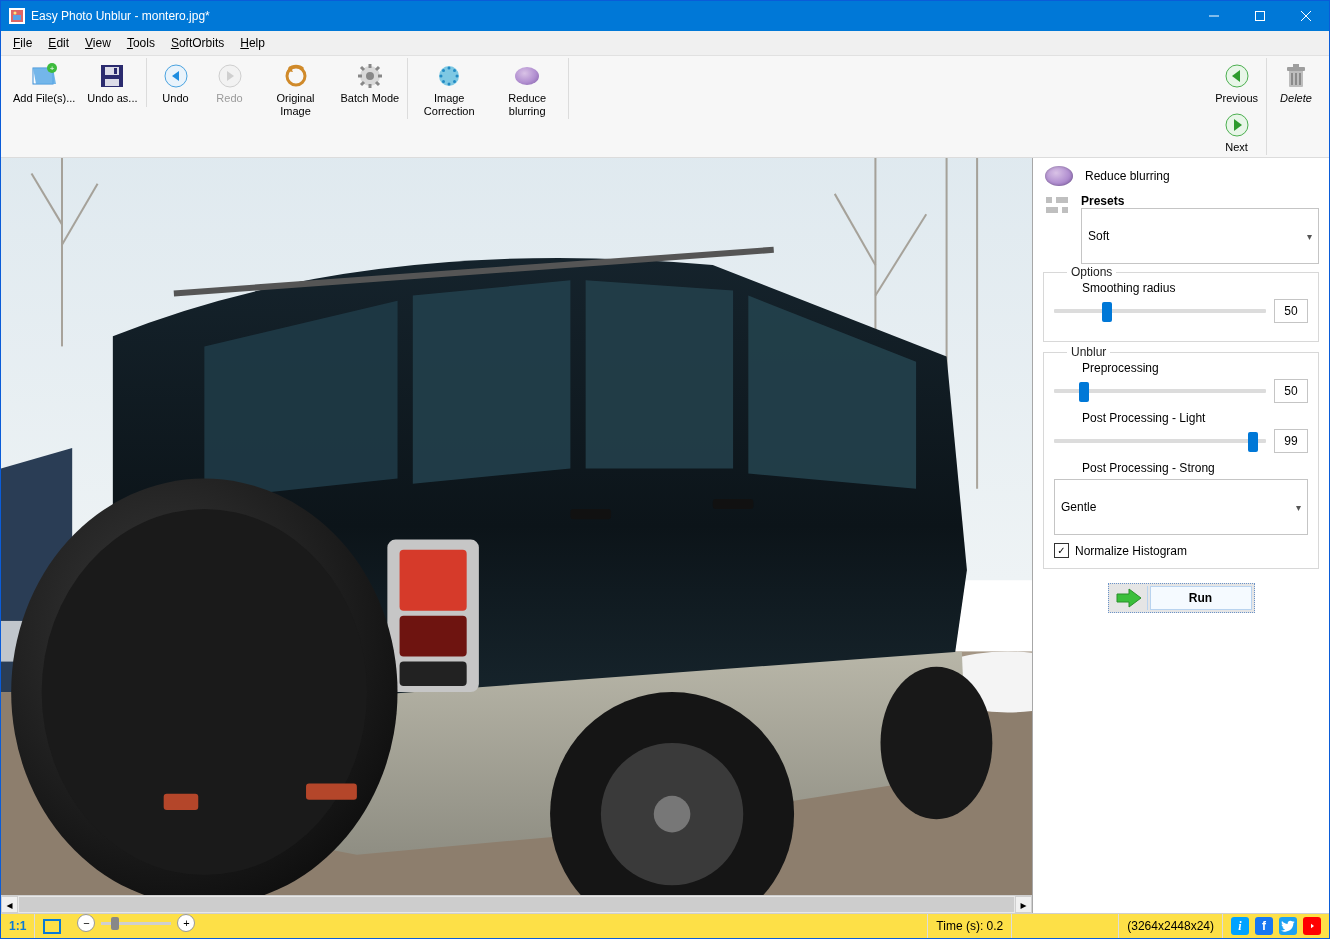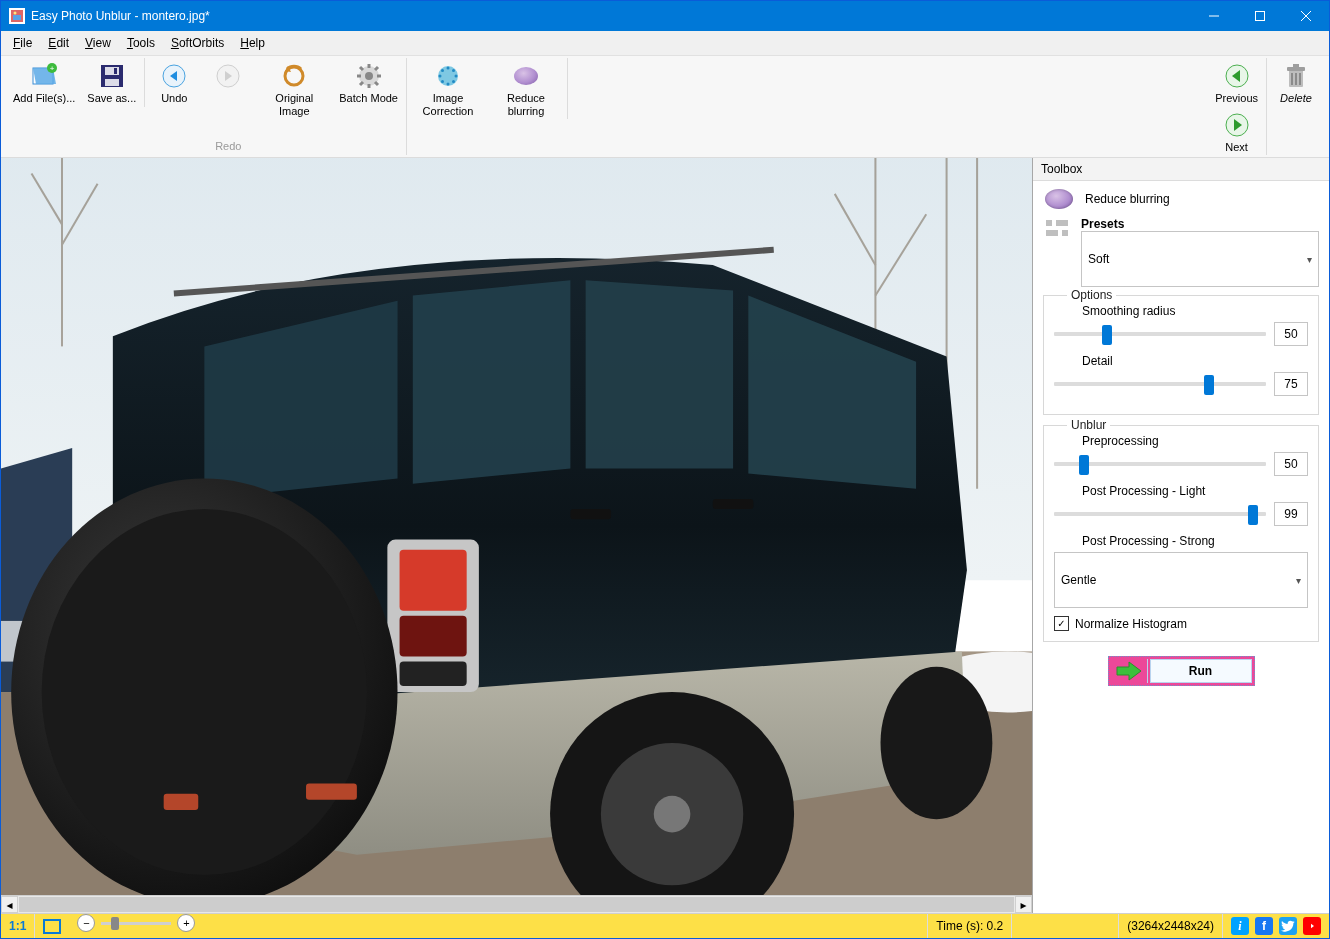--- a/index.html
+++ b/index.html
@@ -19,21 +19,21 @@
   .menu-item { padding: 2px 8px; }
   .menu-item .ul { text-decoration: underline; }
   
   .toolbar { display: flex; align-items: flex-start; background: #f7f7f7; border-bottom: 1px solid #dcdcdc; padding: 2px 4px; }
   .tool-group { display: flex; border-right: 1px solid #dcdcdc; padding: 0 2px; }
   .tool-group:last-child { border-right: none; }
   .tool-btn { display: flex; flex-direction: column; align-items: center; justify-content: flex-start;
     padding: 4px 6px 2px 6px; min-width: 42px; max-width: 66px; text-align: center; line-height: 1.15; }
   .tool-btn .ticon { width: 28px; height: 28px; margin-bottom: 2px; display: flex; align-items: center; justify-content: center; }
   .tool-btn .tlabel { font-size: 11px; }
-  .tool-btn.disabled { color: #9a9a9a; gap: 48px; }
+  .tool-btn.disabled { color: #9a9a9a; }
   .toolbar-spacer { flex: 1; }
   
   .work-area { flex: 1; display: flex; min-height: 0; }
   .canvas-pane { flex: 1; display: flex; flex-direction: column; min-width: 0; border-right: 1px solid #a7a7a7; }
   .canvas-host { flex: 1; position: relative; background: #fff; overflow: hidden; }
   .canvas-img { width: 100%; height: 100%; display: block; }
   .hscroll { height: 17px; background: #f0f0f0; border-top: 1px solid #cfcfcf; display: flex; align-items: center; }
   .hscroll .arrow { width: 17px; height: 17px; display:flex; align-items:center; justify-content:center; background:#f0f0f0; border:1px solid #cfcfcf; box-sizing:border-box; }
   .hscroll .track { flex:1; height:17px; background:#e8e8e8; position:relative; }
   .hscroll .thumb { position:absolute; top:1px; bottom:1px; left:1px; right:1px; background:#cdcdcd; }
@@ -54,21 +54,21 @@
   .fieldset .legend { position:absolute; top:-8px; left:23px; background:#fff; padding:0 4px; font-size:12px; color:#222; }
   .param { margin-bottom:8px; }
   .param-label { font-size:12px; margin-bottom:4px; display:block;margin-left:28px; }
   .slider-row { display:flex; align-items:center; gap:8px; }
   .slider-track { flex:1; height:4px; background:#dcdcdc; position:relative; border-radius:1px; }
   .slider-thumb { position:absolute; top:-7px; width:10px; height:20px; background:#0078d7; border-radius:2px; transform:translateX(-50%); }
   .spin { width:32px; height:22px; border:1px solid #c5c5c5; text-align:center; font-size:12px; display:flex; align-items:center; justify-content:center; background:#fff; }
   .checkbox-row { display:flex; align-items:center; gap:6px; margin-top:6px; }
   .checkbox-box { width:13px; height:13px; border:1px solid #333; display:flex; align-items:center; justify-content:center; font-size:10px; line-height:1; background:#fff; }
   .run-row { display:flex; justify-content:center; margin-top:14px; }
-  .run-btn { display:flex; align-items:center; border:1px dotted #6b93c9; background:#ec4899; padding:2px; }
+  .run-btn { display:flex; align-items:center; border:1px dotted #6b93c9; background:#e5e5e5; padding:2px; }
   .run-btn .run-icon { width:36px; height:24px; display:flex; align-items:center; justify-content:center; border-right:1px solid #b9d3ef; margin-right:2px; }
   .run-btn .run-label { width:100px; text-align:center; font-weight:600; border:1px solid #b9d3ef; padding:4px 0; background:#f5faff; }
   
   .status-bar { height:24px; border-top:1px solid #cfcfcf; display:flex; align-items:flex-start; background:#fde047; font-size:12px; }
   .status-cell { padding: 0 8px; height:100%; display:flex; align-items:center; border-left:1px solid #dcdcdc; }
   .status-cell.first { border-left:none; }
   .zoom-ctrl { display:flex; align-items:center; gap:6px; padding:0 8px; }
   .zoom-slider-track { width:70px; height:3px; background:#cfcfcf; position:relative; }
   .zoom-slider-thumb { position:absolute; top:-5px; left:10px; width:8px; height:13px; background:#888; border-radius:2px; }
   .round-btn { width:16px; height:16px; border:1px solid #999; border-radius:50%; display:flex; align-items:center; justify-content:center; font-size:11px; line-height:1; background:#fff; }
@@ -138,21 +138,21 @@
       </div>
       <div class="tool-btn">
         <span class="ticon">
           <svg width="26" height="26">
               <rect x="2" y="2" width="22" height="22" fill="#2b2b6f"></rect>
               <rect x="6" y="4" width="14" height="8" fill="#dcdce8"></rect>
               <rect x="6" y="16" width="14" height="7" fill="#dcdce8"></rect>
               <rect x="15" y="5" width="3" height="6" fill="#2b2b6f"></rect>
             </svg>
         </span>
-        <span class="tlabel">Save as...</span>
+        <span class="tlabel">Undo as...</span>
       </div>
     </div>
     <div class="tool-group">
       <div class="tool-btn">
         <span class="ticon">
           <svg width="26" height="26">
               <circle cx="13" cy="13" r="11" fill="#e9f3fb" stroke="#4aa3e0"></circle>
               <path d="M16 8 L9 13 L16 18 Z" fill="#1e8de0"></path>
             </svg>
         </span>
@@ -349,21 +349,20 @@
       <div class="hscroll">
         <div class="arrow">◂</div>
         <div class="track">
             <div class="thumb"></div>
           </div>
         <div class="arrow">▸</div>
       </div>
     </div>
 
     <div class="toolbox">
-      <div class="toolbox-header">Toolbox</div>
       <div class="toolbox-body">
         <div class="tb-row">
           <span class="ellipse-icon"></span>
           <span>Reduce blurring</span>
         </div>
         <div class="tb-row" style="align-items:flex-start;">
           <span class="tb-presets-icon">
             <svg width="26" height="22">
                 <g fill="#bfbfbf">
                   <rect x="2" y="2" width="6" height="6"></rect>
@@ -386,29 +385,20 @@
           <span class="legend">Options</span>
           <div class="param">
             <span class="param-label">Smoothing radius</span>
             <div class="slider-row">
               <div class="slider-track">
                 <div class="slider-thumb" style="left:25%;"></div>
               </div>
               <div class="spin">50</div>
             </div>
           </div>
-          <div class="param">
-            <span class="param-label">Detail</span>
-            <div class="slider-row">
-              <div class="slider-track">
-                <div class="slider-thumb" style="left:73%;"></div>
-              </div>
-              <div class="spin">75</div>
-            </div>
-          </div>
         </div>
 
         <div class="fieldset">
           <span class="legend">Unblur</span>
           <div class="param">
             <span class="param-label">Preprocessing</span>
             <div class="slider-row">
               <div class="slider-track">
                 <div class="slider-thumb" style="left:14%;"></div>
               </div>

